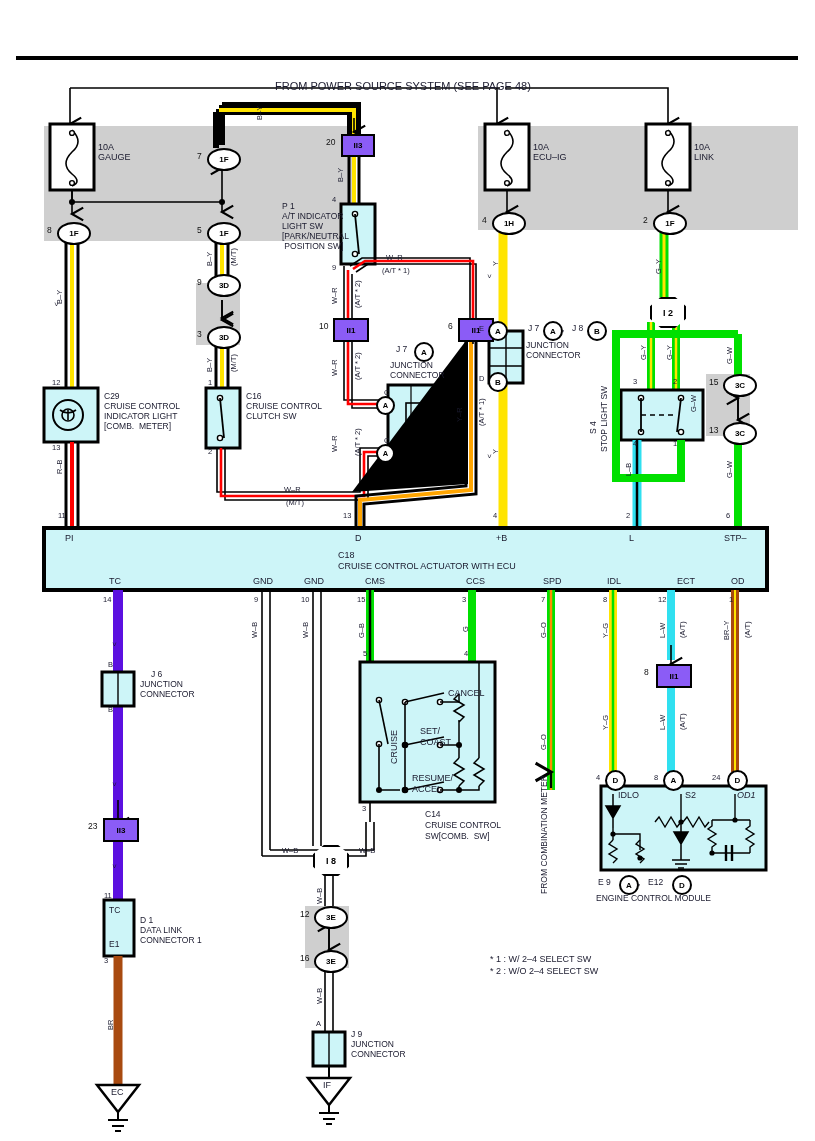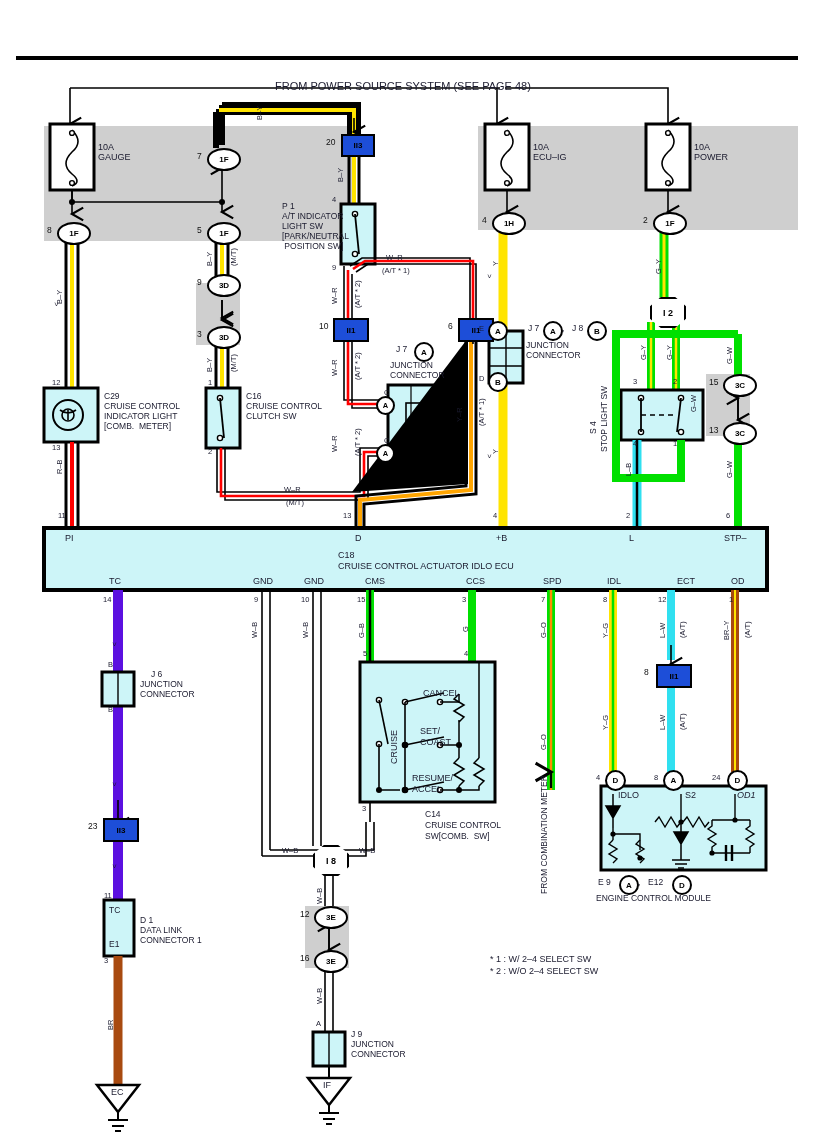--- a/index.html
+++ b/index.html
@@ -9,21 +9,21 @@
   .title{font-size:21px;font-weight:bold;letter-spacing:.3px;color:#000;}
   .rule{position:absolute;background:#000;}
   .lbl{font-size:8.5px;}
   .lbl9{font-size:9px;}
   .lbl75{font-size:7.5px;}
   .pin{font-size:8.5px;color:#111;}
   .vert{writing-mode:vertical-rl;transform:rotate(180deg);transform-origin:center;}
   .gray{position:absolute;background:#cfcfcf;}
   .conn-o{position:absolute;border:2.5px solid #000;border-radius:50%;background:#fff;
           display:flex;align-items:center;justify-content:center;font-size:8px;font-weight:bold;color:#000;}
-  .conn-r{position:absolute;border:2.5px solid #000;background:#1d4ed8;
+  .conn-r{position:absolute;border:2.5px solid #000;background:#8b5cf6;
           display:flex;align-items:center;justify-content:center;font-size:8px;font-weight:bold;color:#000;}
   svg{position:absolute;left:0;top:0;overflow:visible;}
   .oct{position:absolute;background:#fff;border:2.5px solid #000;
        clip-path:polygon(30% 0,70% 0,100% 30%,100% 70%,70% 100%,30% 100%,0 70%,0 30%);
        display:flex;align-items:center;justify-content:center;font-size:9px;font-weight:bold;}
 </style>
 </head>
 <body>
 
 <div id="sheet">
@@ -305,21 +305,21 @@
     <circle cx="712" cy="853" r="2.6" fill="#000"></circle>
   </svg>
 
   <div class="t lbl" style="left:263px;top:80px;font-size:11px;padding-left:12px;">FROM POWER SOURCE SYSTEM (SEE PAGE 48)</div>
 
   <div class="t lbl9" style="left:98px;top:142px;">10A</div>
   <div class="t lbl9" style="left:98px;top:152px;">GAUGE</div>
   <div class="t lbl9" style="left:533px;top:142px;">10A</div>
   <div class="t lbl9" style="left:533px;top:152px;">ECU–IG</div>
   <div class="t lbl9" style="left:694px;top:142px;">10A</div>
-  <div class="t lbl9" style="left:694px;top:152px;">POWER</div>
+  <div class="t lbl9" style="left:694px;top:152px;">LINK</div>
 
   <div class="conn-o" style="left:207px;top:148px;width:30px;height:19px;">1F</div>
   <div class="t pin" style="left:197px;top:152px;">7</div>
   <div class="conn-o" style="left:57px;top:222px;width:30px;height:19px;">1F</div>
   <div class="t pin" style="left:47px;top:226px;">8</div>
   <div class="conn-o" style="left:207px;top:222px;width:30px;height:19px;">1F</div>
   <div class="t pin" style="left:197px;top:226px;">5</div>
   <div class="conn-r" style="left:341px;top:134px;width:30px;height:19px;">II3</div>
   <div class="t pin" style="left:326px;top:138px;">20</div>
   <div class="conn-o" style="left:492px;top:212px;width:30px;height:19px;">1H</div>
@@ -393,21 +393,21 @@
   <div class="conn-o" style="left:488px;top:372px;width:16px;height:16px;font-size:8px;">B</div>
 
   <div class="t lbl vert" style="left:600px;top:382px;height:70px;">STOP LIGHT SW</div>
   <div class="t lbl vert" style="left:589px;top:410px;height:24px;">S 4</div>
   <div class="t lbl75" style="left:633px;top:378px;">3</div>
   <div class="t lbl75" style="left:673px;top:378px;">2</div>
   <div class="t lbl75" style="left:633px;top:440px;">4</div>
   <div class="t lbl75" style="left:673px;top:440px;">1</div>
 
   <div class="t lbl9" style="left:338px;top:550px;">C18</div>
-  <div class="t lbl9" style="left:338px;top:561px;">CRUISE CONTROL ACTUATOR IDLO ECU</div>
+  <div class="t lbl9" style="left:338px;top:561px;">CRUISE CONTROL ACTUATOR WITH ECU</div>
 
   <div class="t lbl9" style="left:65px;top:533px;">PI</div>
   <div class="t lbl75" style="left:58px;top:512px;">11</div>
   <div class="t lbl9" style="left:355px;top:533px;">D</div>
   <div class="t lbl75" style="left:343px;top:512px;">13</div>
   <div class="t lbl9" style="left:496px;top:533px;">+B</div>
   <div class="t lbl75" style="left:493px;top:512px;">4</div>
   <div class="t lbl9" style="left:629px;top:533px;">L</div>
   <div class="t lbl75" style="left:626px;top:512px;">2</div>
   <div class="t lbl9" style="left:724px;top:533px;">STP–</div>
@@ -442,21 +442,21 @@
   <div class="t lbl" style="left:140px;top:926px;">DATA LINK</div>
   <div class="t lbl" style="left:140px;top:936px;">CONNECTOR 1</div>
   <div class="t lbl" style="left:109px;top:906px;">TC</div>
   <div class="t lbl" style="left:109px;top:940px;">E1</div>
   <div class="t lbl75" style="left:104px;top:892px;">11</div>
   <div class="t lbl75" style="left:104px;top:957px;">3</div>
 
   <div class="t lbl" style="left:425px;top:810px;">C14</div>
   <div class="t lbl" style="left:425px;top:821px;">CRUISE CONTROL</div>
   <div class="t lbl" style="left:425px;top:832px;">SW[COMB.  SW]</div>
-  <div class="t lbl9" style="left:423px;top:688px;">CANCEL</div>
+  <div class="t lbl9" style="left:448px;top:688px;">CANCEL</div>
   <div class="t lbl9" style="left:420px;top:726px;">SET/</div>
   <div class="t lbl9" style="left:420px;top:737px;">COAST</div>
   <div class="t lbl9" style="left:412px;top:773px;">RESUME/</div>
   <div class="t lbl9" style="left:412px;top:784px;">ACCEL</div>
   <div class="t lbl9 vert" style="left:389px;top:712px;height:52px;">CRUISE</div>
   <div class="t lbl75" style="left:363px;top:650px;">5</div>
   <div class="t lbl75" style="left:464px;top:650px;">4</div>
   <div class="t lbl75" style="left:362px;top:805px;">3</div>
 
   <div class="t lbl" style="left:351px;top:1030px;">J 9</div>

